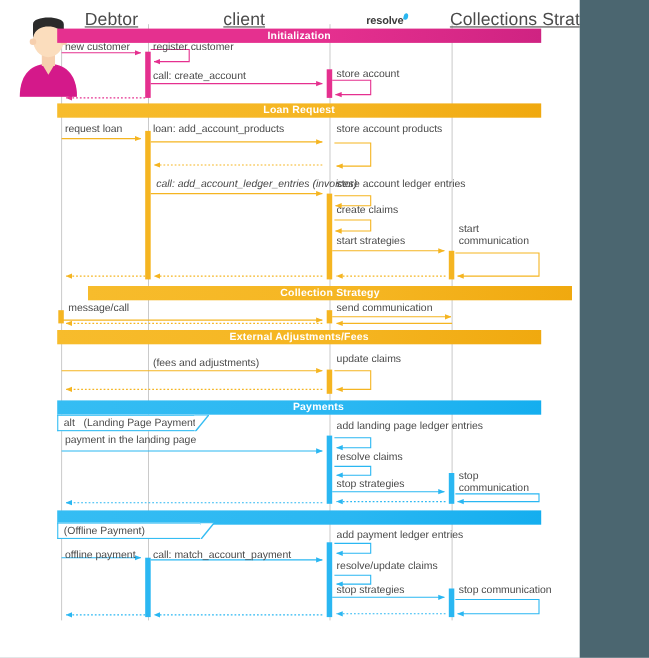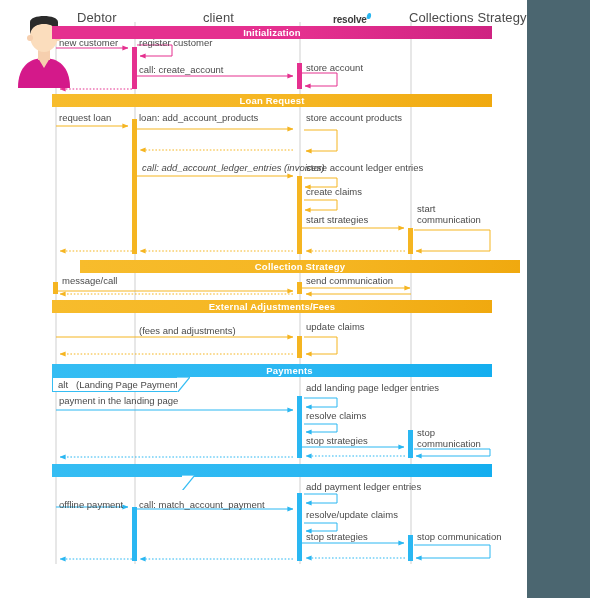--- a/index.html
+++ b/index.html
@@ -13,24 +13,25 @@
   
   #canvas{
     position:absolute;left:0;top:0;width:527px;height:598px;
     background:#ffffff;
     overflow:hidden;
   }
   #diagram{position:absolute;left:0;top:0;width:527px;height:598px;}
 
   .hdr{
     position:absolute;
-    font-size:13px;
+    font-size:16px;
     color:#4a4a4a;
     white-space:nowrap;
     letter-spacing:.1px;
+    text-decoration:underline;
   }
   .logo-wrap{position:absolute;white-space:nowrap;}
   .logo-txt{
     font-size:10px;font-weight:bold;color:#3b3b3b;letter-spacing:-.2px;
   }
   .logo-dot{
     display:inline-block;position:relative;top:-4px;left:0px;
     width:4px;height:6px;background:#29b6f0;
     border-radius:60% 60% 60% 0 / 60% 60% 60% 0;
     transform:rotate(12deg);
@@ -227,20 +228,23 @@
   </div>
   <div class="frag-corner" style="left:177px;top:377px;">
     <svg width="13" height="16" viewBox="0 0 13 16">
         <path d="M0,0 L13,0 L0,16 Z" fill="#fff"></path>
         <path d="M13,0 L0,16" stroke="#35bdf3" stroke-width="1.3" fill="none"></path>
         <path d="M0,0 L13,0" stroke="#35bdf3" stroke-width="1.3" fill="none"></path>
         <path d="M0,15.3 L0,0" stroke="#fff" stroke-width="0" fill="none"></path>
       </svg>
   </div>
 
+  <div class="frag" style="left:52px;top:475px;width:130px;">
+    <span>(Offline Payment)</span>
+  </div>
   <div class="frag-corner" style="left:182px;top:475px;">
     <svg width="13" height="16" viewBox="0 0 13 16">
         <path d="M0,0 L13,0 L0,16 Z" fill="#fff"></path>
         <path d="M13,0 L0,16" stroke="#35bdf3" stroke-width="1.3" fill="none"></path>
         <path d="M0,0 L13,0" stroke="#35bdf3" stroke-width="1.3" fill="none"></path>
       </svg>
   </div>
 
   <div class="msg" style="left:59px;top:37px;">new customer</div>
   <div class="msg" style="left:139px;top:37px;">register customer</div>

